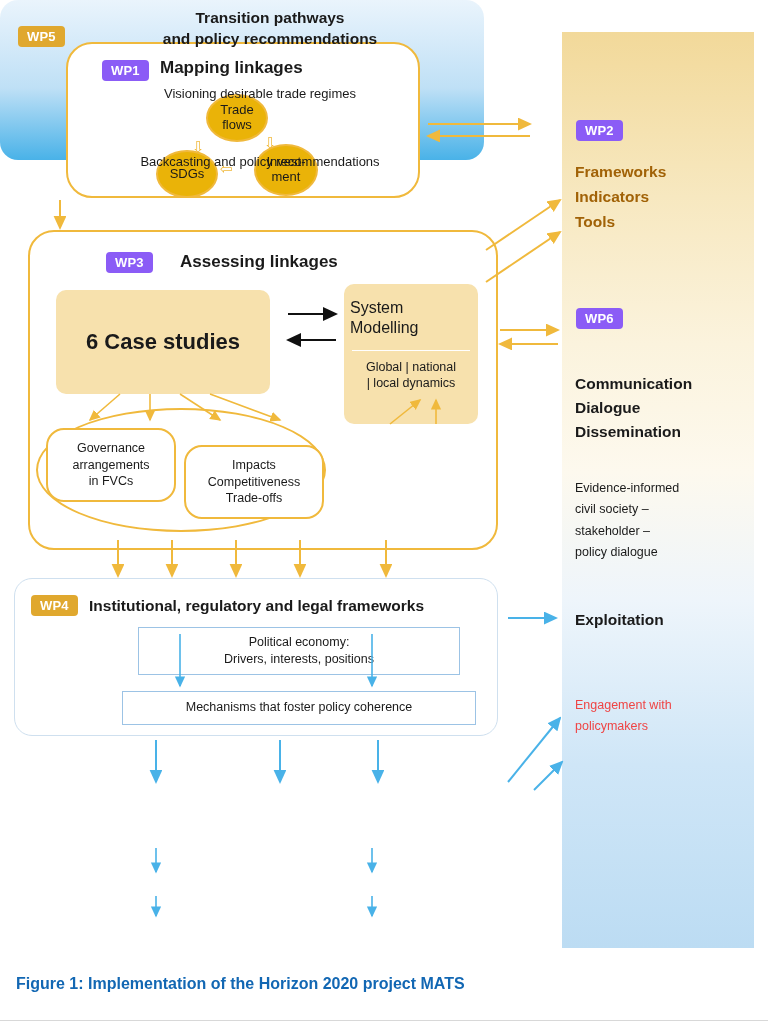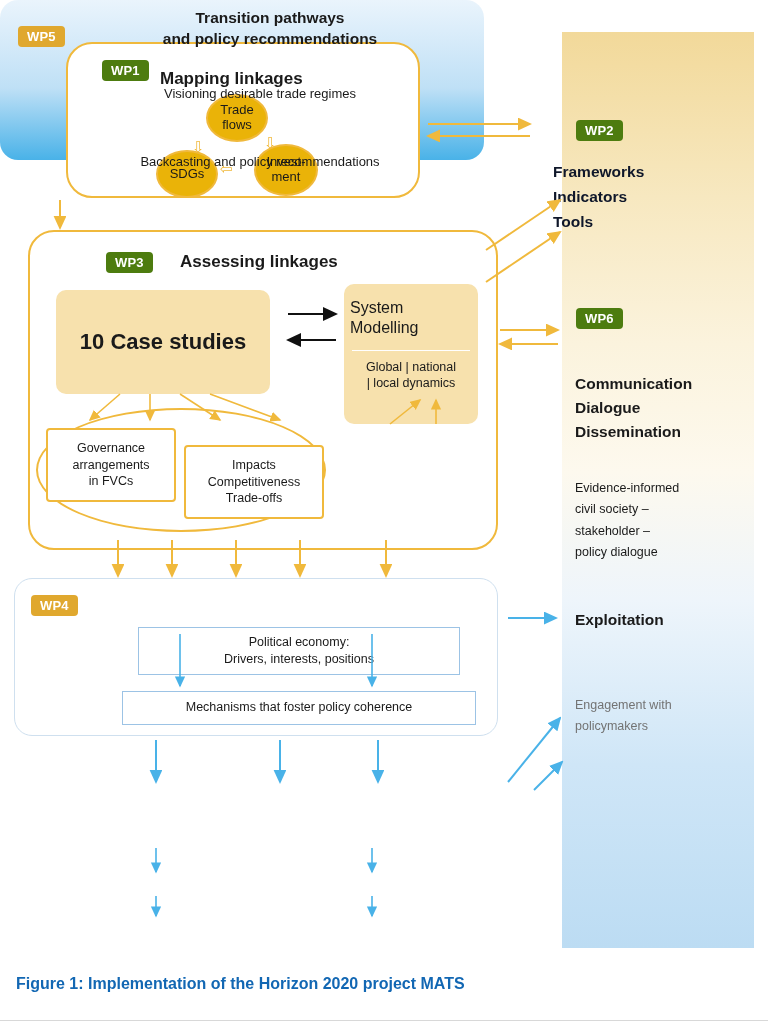--- a/index.html
+++ b/index.html
@@ -20,21 +20,21 @@
   .right-panel {
     position: absolute;
     left: 562px; top: 32px;
     width: 192px; height: 916px;
     background: linear-gradient(to bottom, #f2d99a 0%, #f7e8c0 18%, #fbf3dd 34%,
                                  #fdf9ee 48%, #eef5fb 62%, #cfe6f7 80%, #bcdcf3 100%);
   }
 
   
   .wp-badge {
-    background: #4d7c0f;
+    background: #8b5cf6;
     color: #ffffff;
     font-weight: bold;
     font-size: 13px;
     border-radius: 4px;
     padding: 4px 9px;
     display: inline-block;
     line-height: 1;
     letter-spacing: .2px;
   }
   .wp-badge.blue { background: #e0a82e; }
@@ -48,21 +48,21 @@
   }
 
   .title-bold {
     font-weight: bold;
     color: #1a1a1a;
   }
 
   
   #wp1 { left: 66px; top: 42px; width: 354px; height: 156px; }
   #wp1-badge { position: absolute; left: 34px; top: 16px; }
-  #wp1-title { position: absolute; left: 92px; top: 14px; font-size: 17px; margin-top: 11px; }
+  #wp1-title { position: absolute; left: 92px; top: 14px; font-size: 17px; }
 
   .ellipse {
     position: absolute;
     border: 2px solid #f0b93c;
     border-radius: 50%;
     background: #eab308;
     display: flex;
     align-items: center;
     justify-content: center;
     text-align: center;
@@ -114,21 +114,21 @@
 
   #oval-wrap {
     position: absolute;
     left: 6px; top: 176px; width: 290px; height: 124px;
     border: 2px solid #f0b93c;
     border-radius: 50%/50%;
   }
   .sub-box {
     position: absolute;
     border: 2px solid #f0b93c;
-    border-radius: 4px;
+    border-radius: 18px;
     background: #ffffff;
     text-align: center;
     font-size: 12.5px;
     line-height: 1.35;
     display: flex; align-items: center; justify-content: center;
     color: #1a1a1a;
   }
   #gov-box { left: 16px; top: 196px; width: 130px; height: 74px; }
   #imp-box { left: 154px; top: 213px; width: 140px; height: 74px; }
 
@@ -171,38 +171,38 @@
   #backcasting {
     position: absolute; left: 40px; top: 130px; width: 440px;
     text-align: center; font-size: 13px; color: #1a1a1a; margin-top: 24px;
   }
 
   
   .rp-badge { position: absolute; }
   #wp2-badge { left: 576px; top: 120px; }
   #wp6-badge { left: 576px; top: 308px; }
   #wp2-text {
-    position: absolute; left: 553px; top: 160px; width: 176px;
-    font-size: 15.5px; font-weight: bold; line-height: 1.6; color: #0f172a;
+    position: absolute; left: 575px; top: 160px; width: 176px;
+    font-size: 15.5px; font-weight: bold; line-height: 1.6; color: #a16207;
   }
   #wp6-text {
     position: absolute; left: 575px; top: 372px; width: 180px;
     font-size: 15.5px; font-weight: bold; line-height: 1.55; color: #1a1a1a;
   }
   #wp6-sub {
     position: absolute; left: 575px; top: 478px; width: 170px;
     font-size: 12.5px; line-height: 1.7; color: #1a1a1a;
   }
   #exploitation {
     position: absolute; left: 575px; top: 611px; width: 180px;
     font-size: 15.5px; font-weight: bold; color: #1a1a1a;
   }
   #engagement {
     position: absolute; left: 575px; top: 695px; width: 170px;
-    font-size: 12.5px; line-height: 1.7; color: #737373;
+    font-size: 12.5px; line-height: 1.7; color: #ef4444;
   }
 
   
   #caption {
     position: absolute; left: 16px; top: 975px; width: 740px;
     font-size: 16px; font-weight: bold; color: #1267b3;
   }
   #rule {
     position: absolute; left: 0; top: 1020px; width: 768px; height: 1px;
     background: #d8d8d8;
@@ -237,41 +237,42 @@
     <span class="arrow-glyph" style="left:124px; top:96px;">⇩</span>
     <span class="arrow-glyph" style="left:196px; top:92px;">⇩</span>
     <span class="arrow-glyph" style="left:152px; top:118px;">⇦</span>
   </div>
 
   <div class="rbox" id="wp3">
     <span class="wp-badge" id="wp3-badge">WP3</span>
     <span class="title-bold" id="wp3-title">Assessing linkages</span>
 
     <div class="fillbox" id="case-studies">
-      <span>10 Case studies</span>
+      <span>6 Case studies</span>
     </div>
 
     <div class="fillbox" id="sysmod">
       <div class="sm-title">System<br>Modelling</div>
       <div class="sm-rule"></div>
       <div class="sm-sub">Global | national<br>| local dynamics</div>
     </div>
 
     <div id="oval-wrap"></div>
 
     <div class="sub-box" id="gov-box">
       <span>Governance<br>arrangements<br>in FVCs</span>
     </div>
     <div class="sub-box" id="imp-box">
       <span>Impacts<br>Competitiveness<br>Trade-offs</span>
     </div>
   </div>
 
   <div class="rbox" id="wp4">
     <span class="wp-badge blue" id="wp4-badge">WP4</span>
+    <span class="title-bold" id="wp4-title">Institutional, regulatory and legal frameworks</span>
 
     <div class="plainbox" id="pol-econ">
       <span>Political economy:<br>Drivers, interests, positions</span>
     </div>
     <div class="plainbox" id="mechanisms">
       <span>Mechanisms that foster policy coherence</span>
     </div>
   </div>
 
   <div id="wp5">

